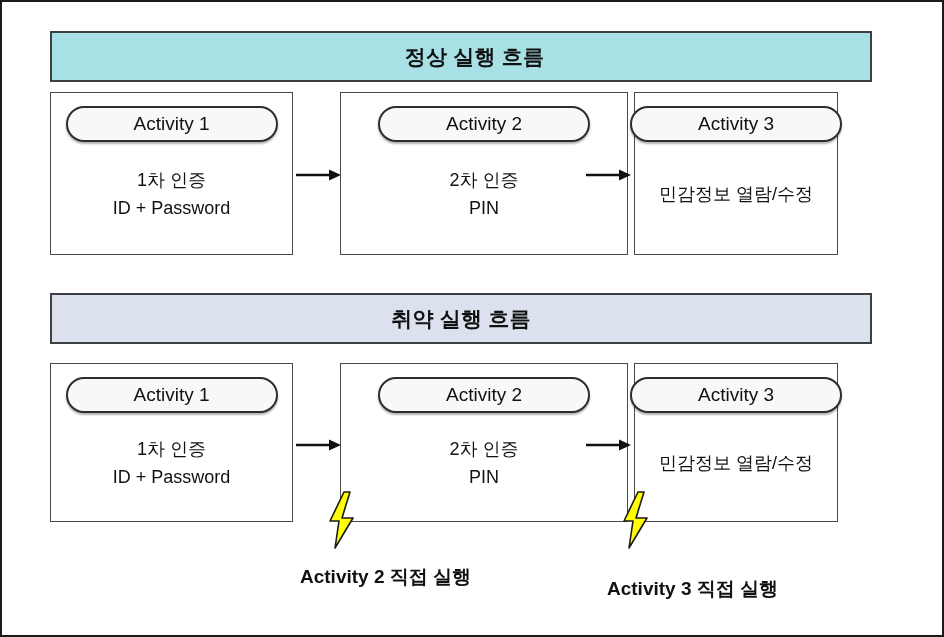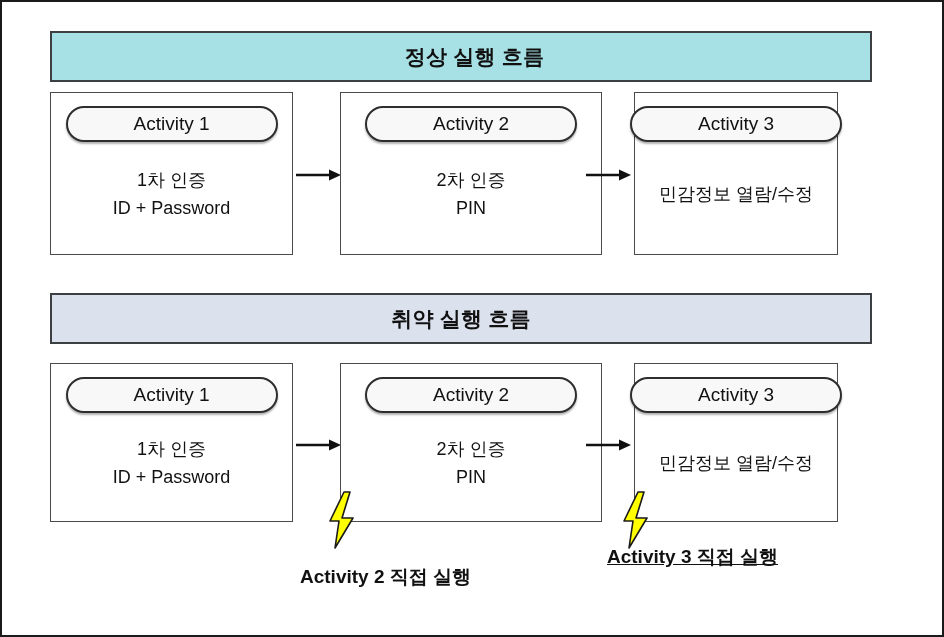--- a/index.html
+++ b/index.html
@@ -89,21 +89,21 @@
     padding-bottom: 6px;
   }
   .act-body .line { display: block; }
 
   
   .r1 { top: 90px; height: 163px; }
   
   .r2 { top: 361px; height: 159px; }
 
   .col1 { left: 48px;  width: 243px; }
-  .col2 { left: 338px; width: 262px; }
+  .col2 { left: 338px; width: 288px; }
   .col3 { left: 632px; width: 204px; }
 
   
   .arrow {
     position: absolute;
     width: 48px;
     height: 16px;
   }
 
   
@@ -116,21 +116,21 @@
   
   .caption {
     position: absolute;
     font-size: 19px;
     font-weight: bold;
     color: #111111;
     white-space: nowrap;
     margin-left: 44px;
   }
   .cap-a2 { left: 254px; top: 562px; }
-  .cap-a3 { left: 561px; top: 542px; text-decoration: underline; }
+  .cap-a3 { left: 561px; top: 574px; }
 </style>
 </head>
 <body>
 
 <div id="canvas">
 
   <div class="banner banner-normal">
     <span>정상 실행 흐름</span>
   </div>
 

